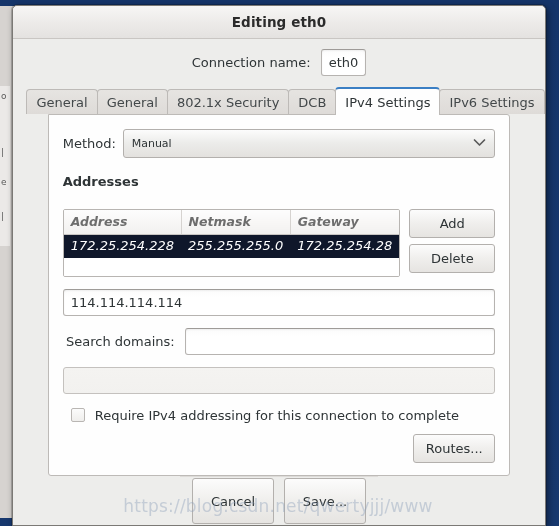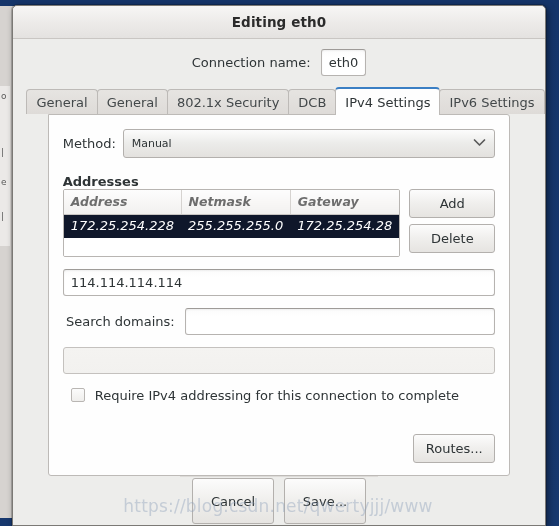--- a/index.html
+++ b/index.html
@@ -209,21 +209,21 @@
   .combo .chev {
     margin-left: auto;
     color: #5b5b5b;
   }
 
   
   #addresses-heading {
     font-weight: bold;
     font-size: 13px;
     color: #2e3436;
-    margin: 0 0 0 0;
+    margin: 0 0 20px 0;
   }
   #addr-area {
     display: flex;
     align-items: flex-start;
     gap: 9px;
   }
   #addr-table-wrap {
     flex: 1 1 auto;
     border: 1px solid #b8b5b2;
     background: #ffffff;

